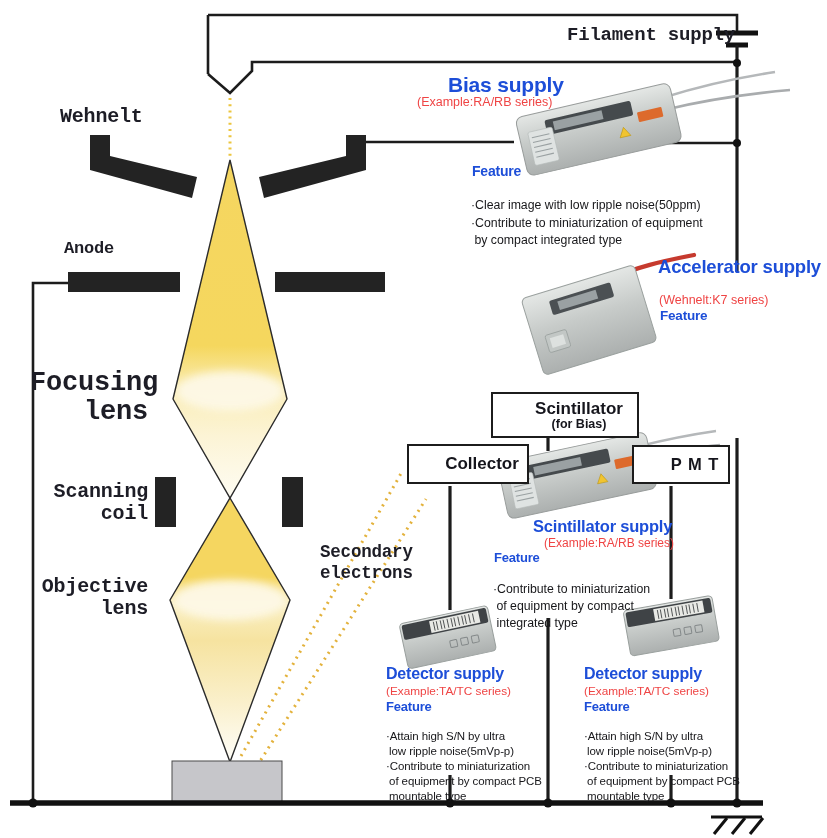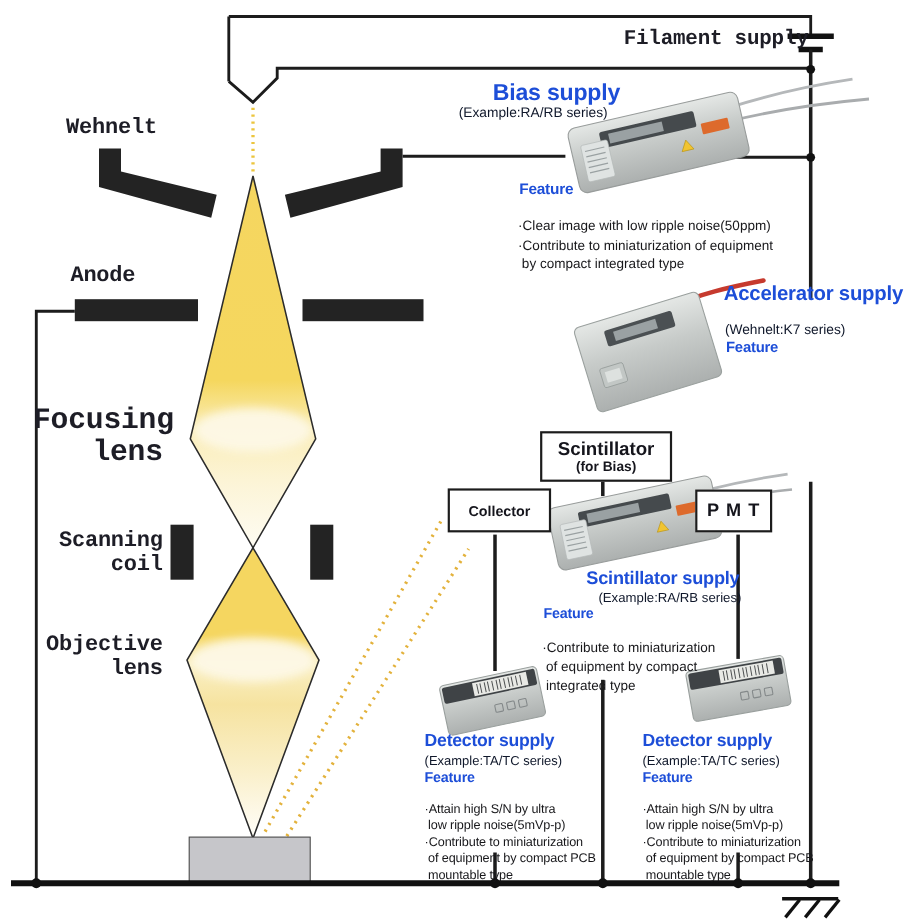--- a/index.html
+++ b/index.html
@@ -7,26 +7,26 @@
     position:relative;width:827px;height:838px;background:#ffffff;
     font-family:"Liberation Sans", sans-serif;overflow:hidden;
   }
   .stage svg{position:absolute;left:0;top:0;}
   .lbl{
     position:absolute;color:#1d1d26;font-weight:bold;white-space:pre;
     line-height:1.08;letter-spacing:-0.2px;font-family:Liberation Mono, monospace;
   }
   .lbl.r{text-align:right;}
   .ttl{position:absolute;color:#1d4ed8;font-weight:bold;white-space:pre;letter-spacing:-0.2px;}
-  .cap{position:absolute;color:#0f172a;white-space:pre;}
+  .cap{position:absolute;color:#ef4444;white-space:pre;}
   .feat{position:absolute;color:#17171a;white-space:pre;margin-top:16px;}
   .nbox{
     position:absolute;border:2.5px solid #1c1c1c;background:#ffffff;
     display:flex;flex-direction:column;align-items:center;justify-content:center;
-    font-weight:bold;color:#15151c;text-align:center;
+    font-weight:bold;color:#15151c;text-align:center;padding-left:28px;
   }
 </style>
 </head>
 <body>
 
 <div class="stage">
 
 <svg width="827" height="838" viewBox="0 0 827 838">
   <defs>
     <linearGradient id="metal" x1="0" y1="0" x2="0" y2="1">
@@ -179,46 +179,48 @@
   <g>
     <path d="M640,446 C672,438 695,434 716,431" stroke="#b5b8ba" stroke-width="2.4" fill="none"></path>
     <path d="M642,456 C678,450 700,447 720,445" stroke="#a9acae" stroke-width="2.4" fill="none"></path>
     <use href="#devRA" transform="translate(497,463) rotate(-12) scale(0.96)"></use>
   </g>
   <use href="#devTA" transform="translate(399,624) rotate(-12)"></use>
   <use href="#devTA" transform="translate(623,611) rotate(-10)"></use>
 </svg>
 
   <div class="lbl" style="left:60px;top:106px;font-size:20px;">Wehnelt</div>
-  <div class="lbl" style="left:64px;top:240px;font-size:20px;">Anode</div>
+  <div class="lbl" style="left:64px;top:240px;font-size:17px;">Anode</div>
   <div class="lbl r" style="left:30px;top:369px;width:118px;font-size:27px;">Focusing
 lens</div>
   <div class="lbl r" style="left:30px;top:481px;width:118px;font-size:20px;">Scanning
 coil</div>
   <div class="lbl r" style="left:30px;top:576px;width:118px;font-size:20px;">Objective
 lens</div>
+  <div class="lbl" style="left:320px;top:542px;font-size:17.5px;line-height:1.22;">Secondary
+electrons</div>
 
   <div class="lbl" style="left:567px;top:25px;font-size:19px;">Filament supply</div>
 
   <div class="ttl" style="left:448px;top:73px;font-size:21px;">Bias supply</div>
   <div class="cap" style="left:417px;top:95px;font-size:12.5px;">(Example:RA/RB series)</div>
   <div class="ttl" style="left:472px;top:163px;font-size:14px;">Feature</div>
   <div class="feat" style="left:471px;top:181px;font-size:12.3px;line-height:17.5px;">·Clear image with low ripple noise(50ppm)
 ·Contribute to miniaturization of equipment
  by compact integrated type</div>
 
   <div class="ttl" style="left:658px;top:256px;font-size:18.5px;">Accelerator supply</div>
   <div class="cap" style="left:659px;top:293px;font-size:12.5px;">(Wehnelt:K7 series)</div>
   <div class="ttl" style="left:660px;top:308px;font-size:13.5px;">Feature</div>
 
   <div class="nbox" style="left:491px;top:392px;width:116px;height:42px;">
     <span style="font-size:17px;line-height:18px;">Scintillator</span>
     <span style="font-size:12.5px;line-height:13px;">(for Bias)</span>
   </div>
-  <div class="nbox" style="left:407px;top:444px;width:90px;height:36px;font-size:13px;">
+  <div class="nbox" style="left:407px;top:444px;width:90px;height:36px;font-size:17px;">
     <span>Collector</span>
   </div>
   <div class="nbox" style="left:632px;top:445px;width:66px;height:35px;font-size:16.5px;letter-spacing:1px;">
     <span>P M T</span>
   </div>
 
   <div class="ttl" style="left:533px;top:517px;font-size:16.5px;">Scintillator supply</div>
   <div class="cap" style="left:544px;top:536px;font-size:12px;">(Example:RA/RB series)</div>
   <div class="ttl" style="left:494px;top:550px;font-size:13px;">Feature</div>
   <div class="feat" style="left:493px;top:565px;font-size:12.3px;line-height:17px;">·Contribute to miniaturization

